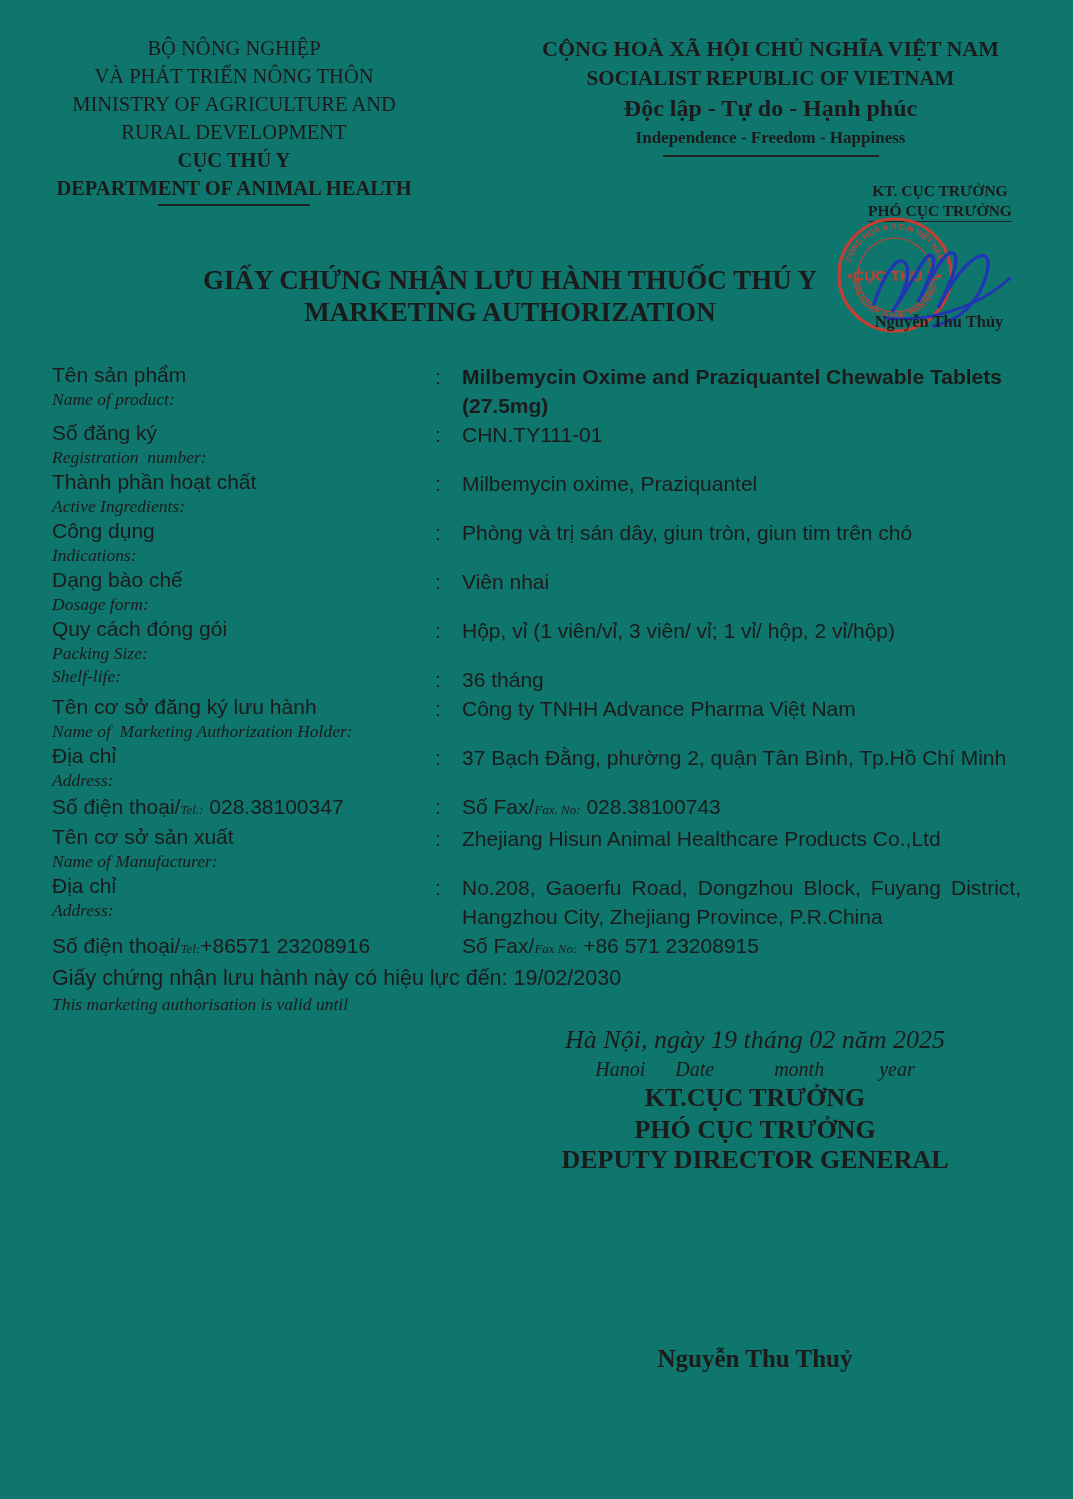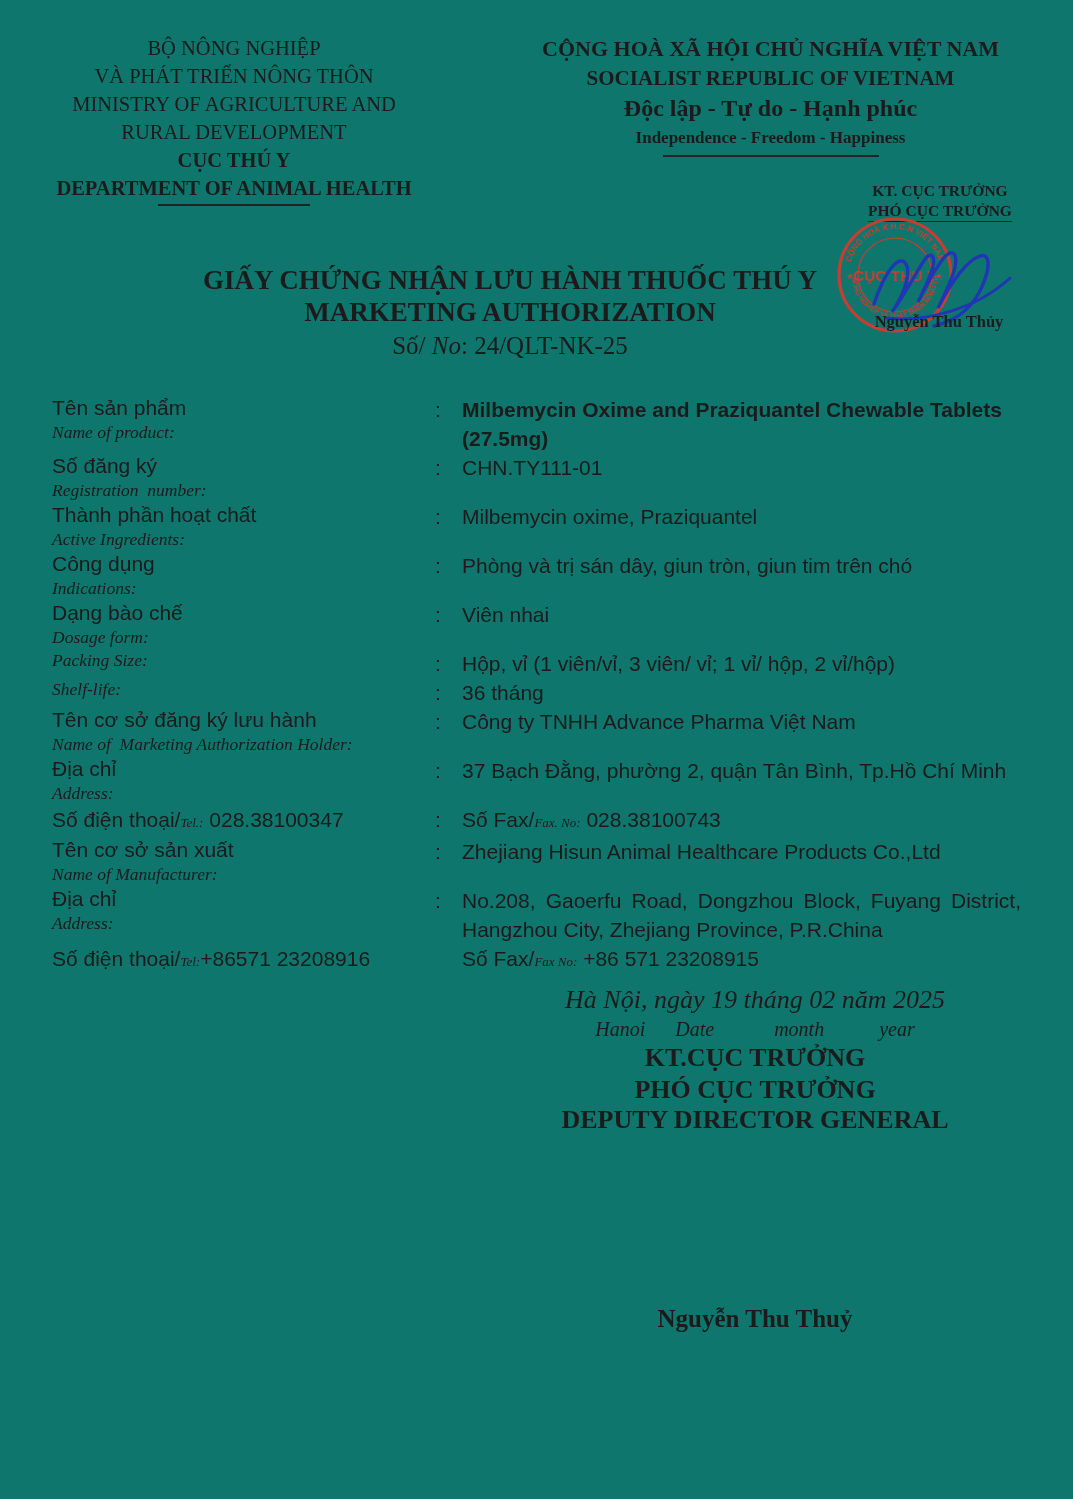--- a/index.html
+++ b/index.html
@@ -93,21 +93,20 @@
   </div>
 
   <div class="signer-top">
     <div>KT. CỤC TRƯỞNG</div>
     <div><span class="u">PHÓ CỤC TRƯỞNG</span></div>
   </div>
 
   <div class="title">
     <div class="t1">GIẤY CHỨNG NHẬN LƯU HÀNH THUỐC THÚ Y</div>
     <div class="t2">MARKETING AUTHORIZATION</div>
-    <div class="t3"><span>Số/</span><span class="it"> No</span><span>: 24/QLT-NK-25</span></div>
   </div>
 
   <svg class="stamp" viewBox="0 0 122 122">
     <circle cx="61" cy="61" r="56" fill="none" stroke="var(--stamp-color)" stroke-width="3.2"></circle>
     <circle cx="61" cy="61" r="37" fill="none" stroke="var(--stamp-color)" stroke-width="1.2"></circle>
     <path id="arcTop" d="M 15,61 A 46,46 0 1 1 107,61" fill="none"></path>
     <path id="arcBot" d="M 18,61 A 43,43 0 1 0 104,61" fill="none"></path>
     <text font-size="8.2" font-weight="bold" fill="var(--stamp-color)">
       <textPath href="#arcTop" startOffset="50%" text-anchor="middle">CỘNG HOÀ X.H.C.N VIỆT NAM</textPath>
     </text>
@@ -168,20 +167,21 @@
       <div class="flabel">
           <div class="lv">Dạng bào chế</div>
           <div class="le">Dosage form:</div>
         </div>
       <div class="fcolon">:</div>
       <div class="fvalue">Viên nhai</div>
     </div>
 
     <div class="frow">
       <div class="flabel">
+          <div class="lv">Quy cách đóng gói</div>
           <div class="le">Packing Size:</div>
         </div>
       <div class="fcolon">:</div>
       <div class="fvalue"> Hộp, vỉ (1 viên/vỉ, 3 viên/ vỉ; 1 vỉ/ hộp, 2 vỉ/hộp)</div>
     </div>
 
     <div class="frow">
       <div class="flabel">
           <div class="le">Shelf-life:</div>
         </div>
@@ -232,20 +232,24 @@
     </div>
 
     <div class="frow">
       <div class="flabel mix"><span>Số điện thoại/</span><span class="it">Tel:</span><span>+86571 23208916</span></div>
       <div class="fcolon"></div>
       <div class="fvalue"><span>Số Fax/</span><span class="it mix"><span class="it">Fax No:</span></span><span> +86 571 23208915</span></div>
     </div>
 
   </div>
 
+  <div class="validity">
+    <div class="vi">Giấy chứng nhận lưu hành này có hiệu lực đến: 19/02/2030</div>
+    <div class="en">This marketing authorisation is valid until</div>
+  </div>
 
   <div class="dateblock">
     <div class="d1">Hà Nội, ngày 19  tháng 02  năm 2025</div>
     <div class="d2">Hanoi      Date            month           year</div>
     <div class="d3">KT.CỤC TRƯỞNG</div>
     <div class="d4">PHÓ CỤC TRƯỞNG</div>
     <div class="d5">DEPUTY DIRECTOR GENERAL</div>
     <div class="footname">Nguyễn Thu Thuỷ</div>
   </div>
 

